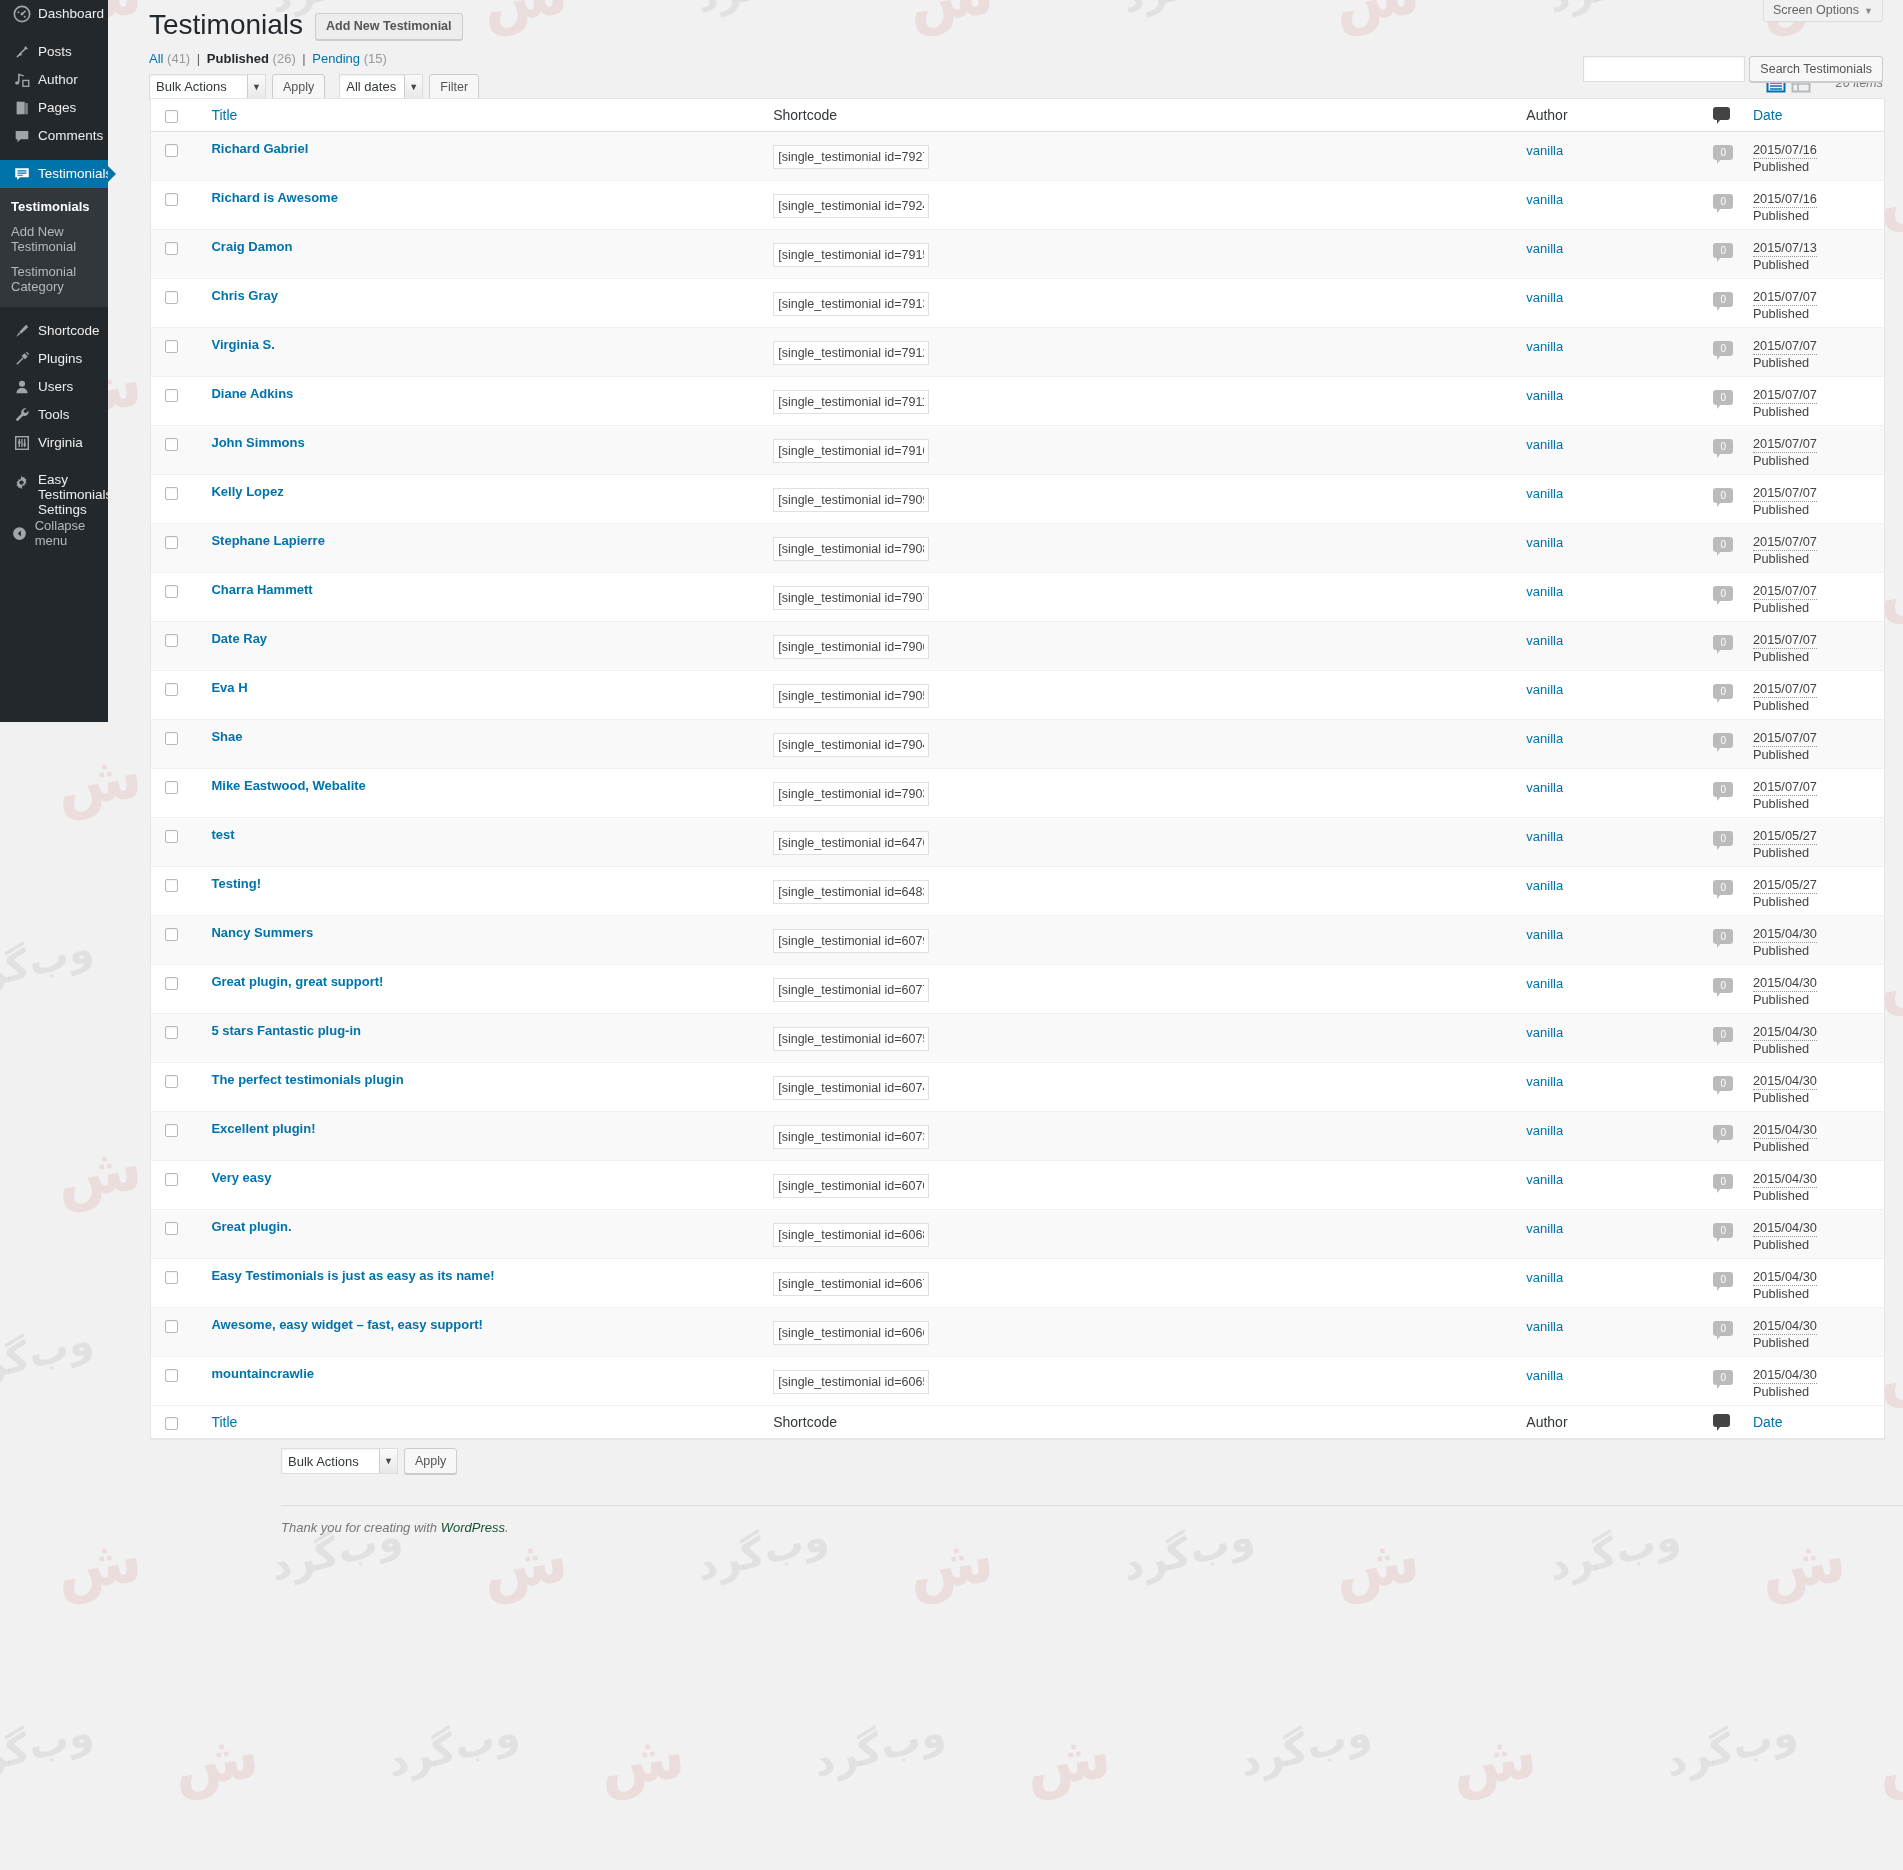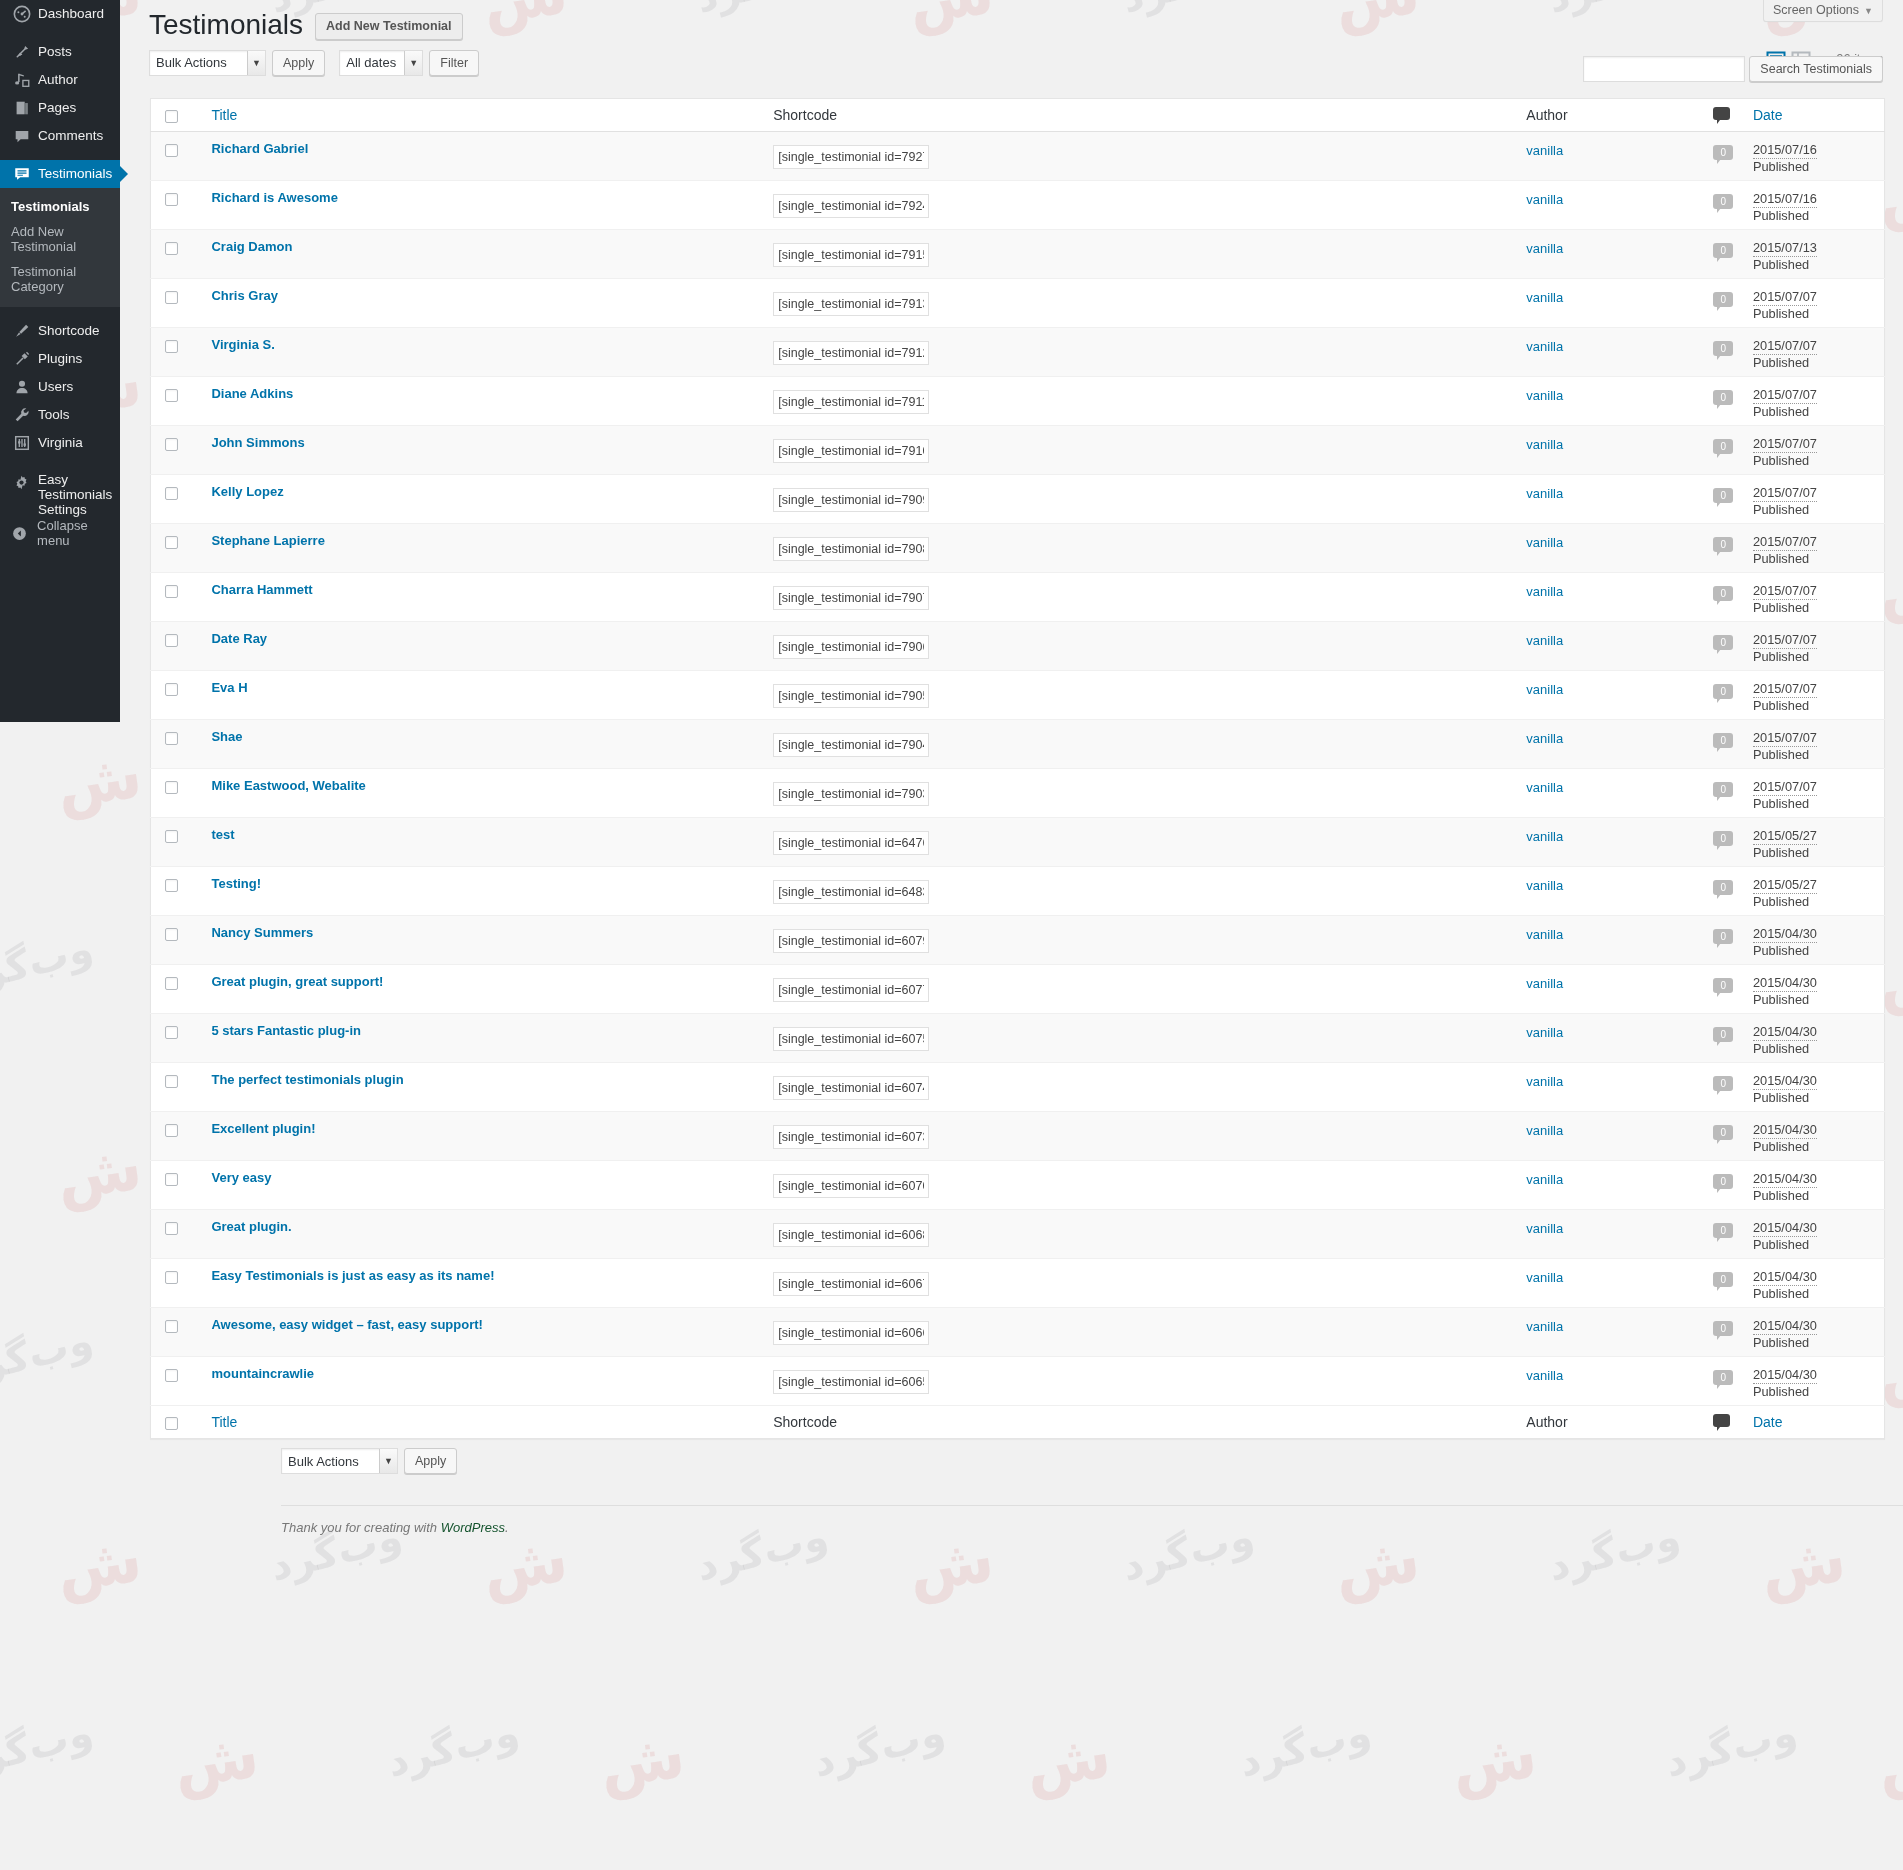--- a/index.html
+++ b/index.html
@@ -34,21 +34,21 @@
     color: rgba(120, 125, 135, 0.13);
     font-size: 40px;
     font-weight: bold;
     letter-spacing: -2px;
   }
 
   
   #adminmenu {
     position: absolute;
     left: 0; top: 0;
-    width: 120px;
+    width: 108px;
     height: 722px;
     background: #23282d;
     z-index: 20;
   }
   .menu-top {
     position: relative;
     display: flex;
     align-items: center;
     height: 28px;
     padding-left: 11px;
@@ -702,20 +702,30 @@
   <div class="page-head">
     <h1 class="page-title">Testimonials</h1>
     <button class="add-new-btn">Add New Testimonial</button>
   </div>
 
   <div class="search-box">
     <input type="text" placeholder="" style="">
     <button>Search Testimonials</button>
   </div>
 
+  <div class="subsubsub">
+    <a>All</a>
+    <span class="count">(41)</span>
+    <span class="sep">|</span>
+    <a class="current">Published</a>
+    <span class="count">(26)</span>
+    <span class="sep">|</span>
+    <a>Pending</a>
+    <span class="count">(15)</span>
+  </div>
 
   <div class="tablenav top">
     <span class="sel-wrap">
       <select id="bulk-top"><option>Bulk Actions</option><option>Edit</option><option>Move to Trash</option></select>
       <span class="arrowbox">▼</span>
     </span>
     <button class="btn-sm">Apply</button>
 
     <span class="sel-wrap dates">
       <select id="dates-top"><option>All dates</option></select>

